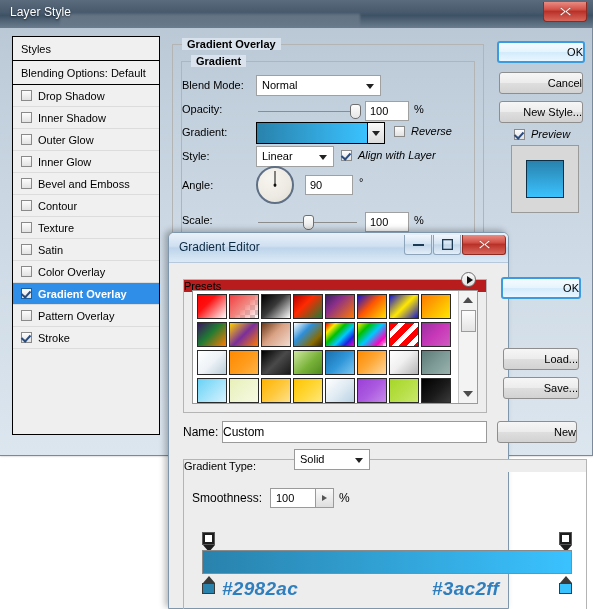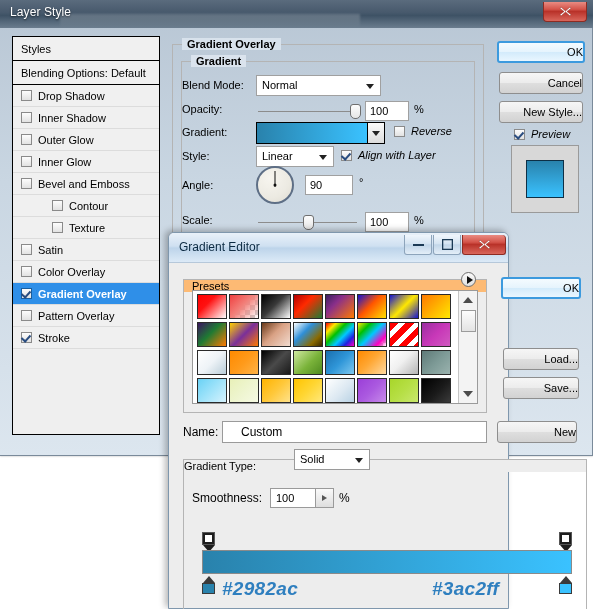--- a/index.html
+++ b/index.html
@@ -63,21 +63,21 @@
     height: 24px; line-height: 24px; padding-left: 8px;
     background: #f0f0f0; border-bottom: 1px solid #000;
     font-size: 11px;
   }
   .style-row {
     height: 22px; line-height: 22px; padding-left: 8px;
     border-bottom: 1px solid #dcdcdc;
     font-size: 11px; display: flex; align-items: center;
     background: #f0f0f0;
   }
-  .style-row.indent { padding-left: 39px; }
+  .style-row.indent { padding-left: 8px; }
   .style-row.sel { background: #2f8fe8; color: #fff; font-weight: bold; }
   .style-row.sel .cbx { border-color: #1b5e9e; }
   .cbx {
     width: 11px; height: 11px; margin-right: 6px;
     border: 1px solid #8a8a8a;
     background: linear-gradient(to bottom,#fdfdfd,#e2e2e2);
     display: inline-block; position: relative; flex: none;
   }
   .cbx.checked::after {
     content: ""; position: absolute; left: 1px; top: 0px;
@@ -259,21 +259,21 @@
   .ps-thumb {
     position: absolute; left: 2px; top: 19px; width: 15px; height: 22px;
     background: linear-gradient(to bottom,#fdfdfd,#e3e3e3);
     border: 1px solid #9b9b9b;
   }
 
   .name-row { position: absolute; left: 14px; top: 162px; }
   .name-input {
     position: absolute; left: 53px; top: 158px; width: 265px; height: 22px;
     background: #fff; border: 1px solid #9a9a9a;
-    font-size: 12px; line-height: 20px; padding-left: 18px;
+    font-size: 12px; line-height: 20px; padding-left: 0;
   }
   .type-group {
     position: absolute; left: 14px; top: 196px; width: 404px; height: 170px;
     border: 1px solid #b4b4b4; border-bottom: none;
   }
   .gt-combo {
     position: absolute; left: 110px; top: -11px; width: 76px; height: 21px;
     background: #fff; border: 1px solid #9a9a9a;
     font-size: 11px; line-height: 19px; padding-left: 5px;
   }
@@ -496,21 +496,21 @@
           <svg width="13" height="11" viewBox="0 0 13 11">
             <path d="M2 1 L6.5 5 L11 1 L12 2.4 L8 5.5 L12 8.6 L11 10 L6.5 6 L2 10 L1 8.6 L5 5.5 L1 2.4 Z" fill="#ffffff" stroke="#8d2b22" stroke-width="0.5"></path>
           </svg>
         </div>
       </div>
     </div>
 
     <div class="ge-body">
 
       <div class="presets-group">
-        <div class="legend" style="background:#fdba74;padding-left:8px;">Presets</div>
+        <div class="legend" style="background:#b91c1c;">Presets</div>
         <div class="presets-arrow"></div>
         <div class="presets-inner">
           <div class="swatch-grid" id="swatch-grid">
               <div class="sw" style="background: linear-gradient(135deg, rgb(255, 0, 0) 0%, rgb(255, 17, 17) 35%, rgb(255, 255, 255) 100%);"></div>
               <div class="sw" style="background: linear-gradient(135deg, rgb(240, 64, 64) 0%, rgb(242, 128, 122) 45%, rgba(255, 255, 255, 0) 100%), repeating-conic-gradient(rgb(255, 255, 255) 0%, rgb(255, 255, 255) 25%, rgb(204, 204, 204) 0%, rgb(204, 204, 204) 50%) 0px 0px / 10px 10px;"></div>
               <div class="sw" style="background: linear-gradient(135deg, rgb(0, 0, 0) 0%, rgb(58, 58, 58) 45%, rgb(255, 255, 255) 100%);"></div>
               <div class="sw" style="background: linear-gradient(135deg, rgb(180, 0, 0) 0%, rgb(255, 42, 0) 40%, rgb(31, 122, 51) 100%);"></div>
               <div class="sw" style="background: linear-gradient(135deg, rgb(59, 32, 96) 0%, rgb(138, 47, 138) 35%, rgb(255, 122, 0) 100%);"></div>
               <div class="sw" style="background: linear-gradient(135deg, rgb(20, 20, 210) 0%, rgb(255, 85, 0) 45%, rgb(255, 224, 0) 100%);"></div>
               <div class="sw" style="background: linear-gradient(135deg, rgb(20, 20, 210) 0%, rgb(255, 232, 0) 50%, rgb(20, 20, 210) 100%);"></div>

